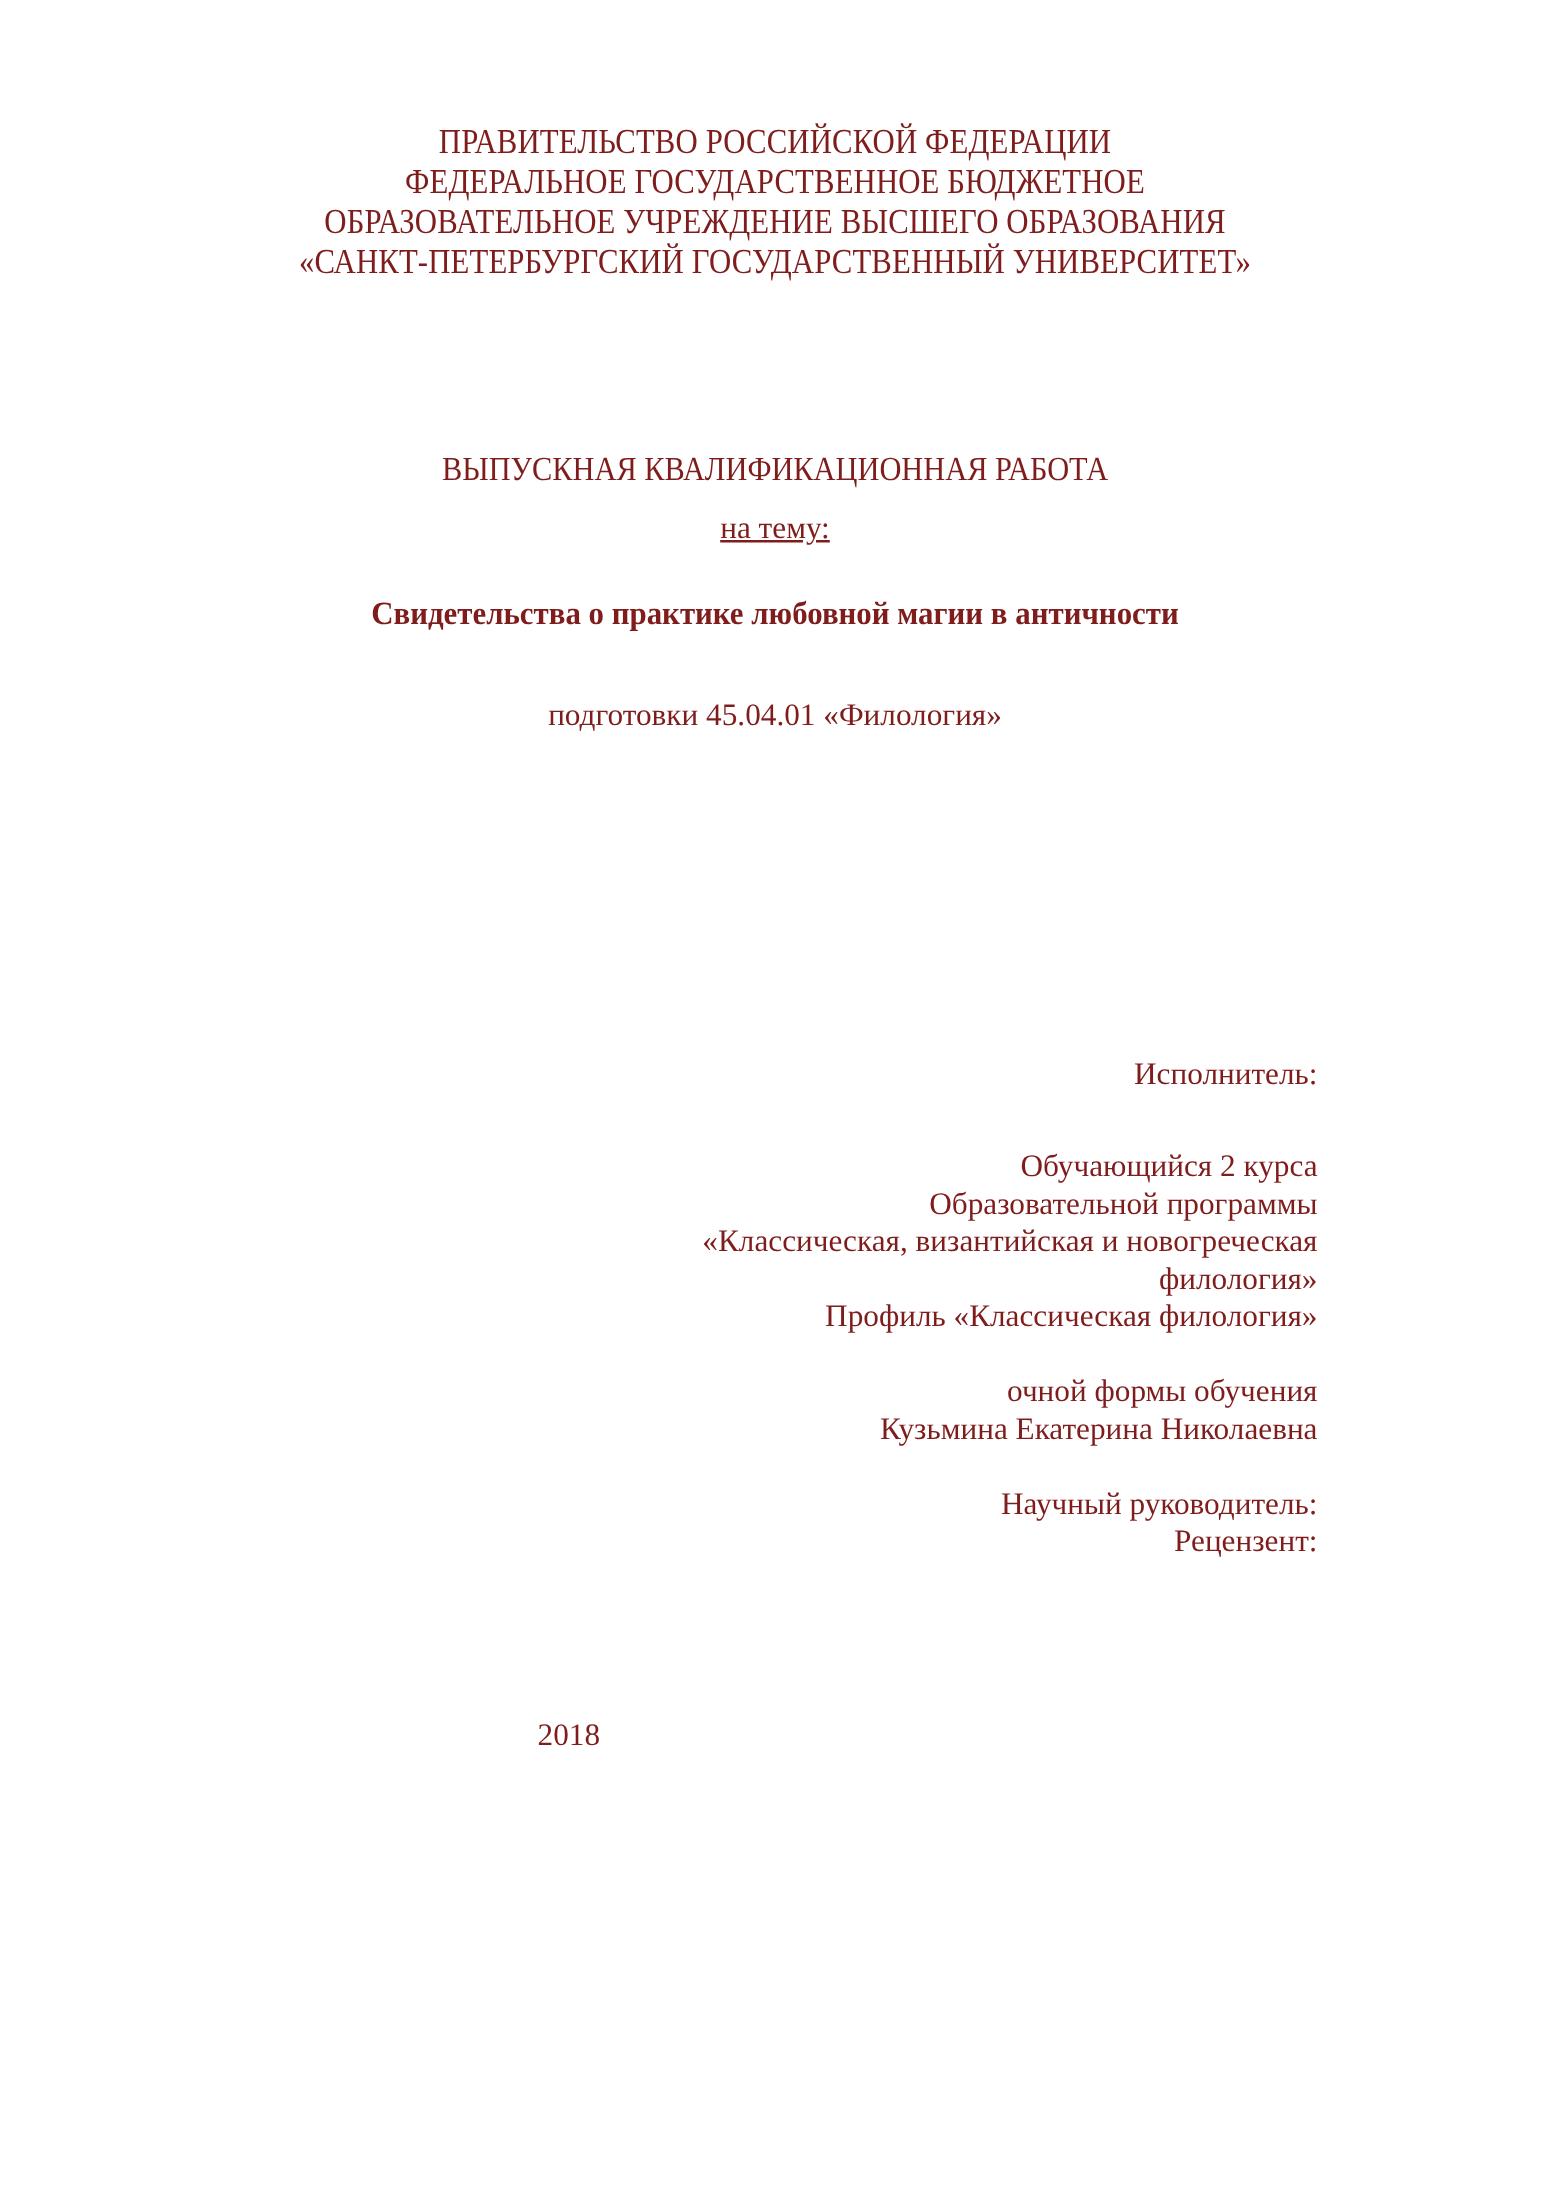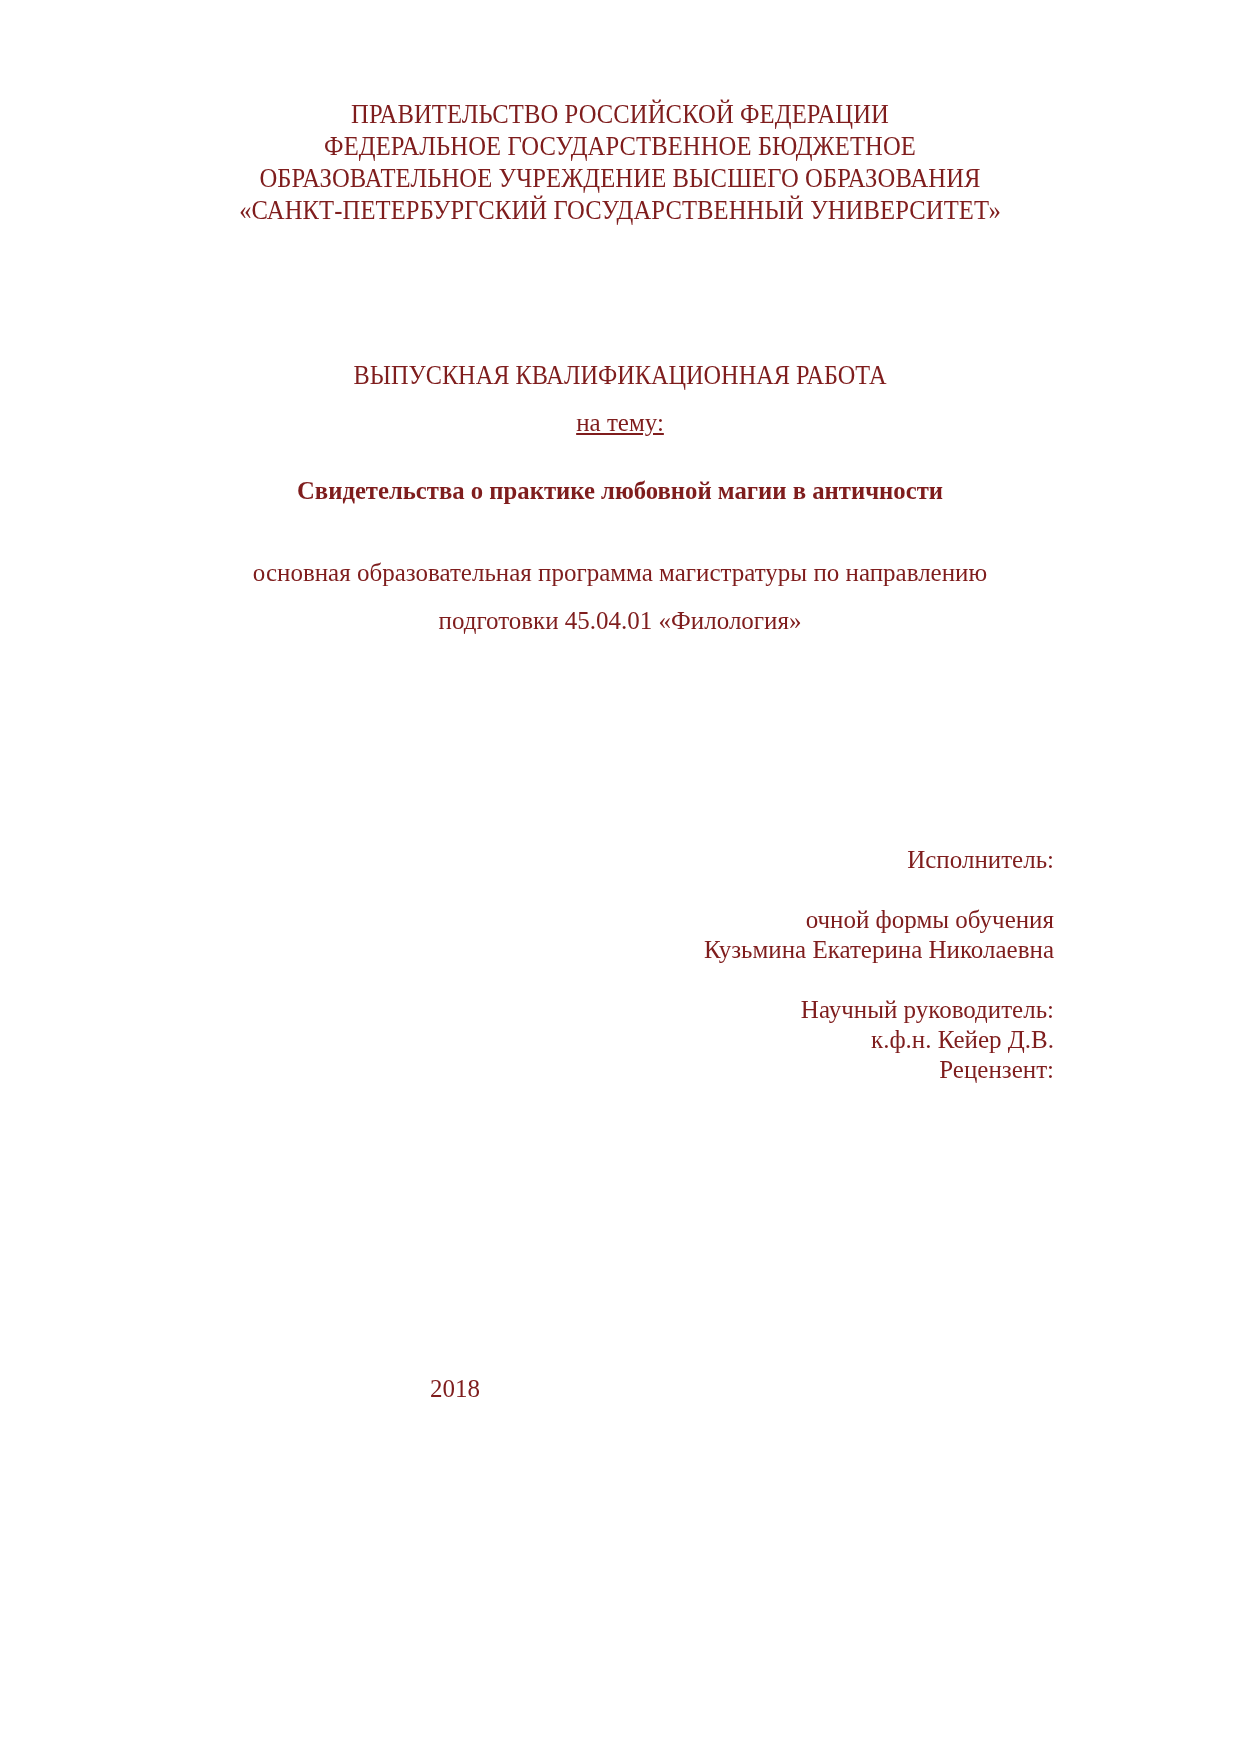--- a/index.html
+++ b/index.html
@@ -128,39 +128,44 @@
     <div class="header-line">«САНКТ-ПЕТЕРБУРГСКИЙ ГОСУДАРСТВЕННЫЙ УНИВЕРСИТЕТ»</div>
   </div>
 
   <div class="doc-type">ВЫПУСКНАЯ КВАЛИФИКАЦИОННАЯ РАБОТА</div>
 
   <div class="on-topic">на тему:</div>
 
   <div class="thesis-title">Свидетельства о практике любовной магии в античности</div>
 
   <div class="program-block">
-    <span class="program-line">основная образовательная программа магистратуры по направлению</span>
     <span class="program-line">подготовки 45.04.01 «Филология»</span>
   </div>
 
   <div class="credits">
 
     <div class="grp">
       <span class="ln">Исполнитель:</span>
     </div>
 
+    <div class="grp grp-gap-lg">
+      <span class="ln">Обучающийся 2 курса</span>
+      <span class="ln">Образовательной программы</span>
+      <span class="ln">«Классическая, византийская и новогреческая</span>
+      <span class="ln">филология»</span>
+      <span class="ln">Профиль «Классическая филология»</span>
+    </div>
 
     <div class="grp grp-gap-md">
       <span class="ln">очной формы обучения</span>
       <span class="ln">Кузьмина Екатерина Николаевна</span>
     </div>
 
     <div class="grp grp-gap-md">
       <span class="ln">Научный руководитель:</span>
-      <span class="ln">к.ф.н. Кейер Д.В.</span>
     </div>
 
     <div class="grp grp-gap-sm">
       <span class="ln">Рецензент:</span>
     </div>
 
   </div>
 
   <div class="footer">
     <span class="ln">2018</span>

